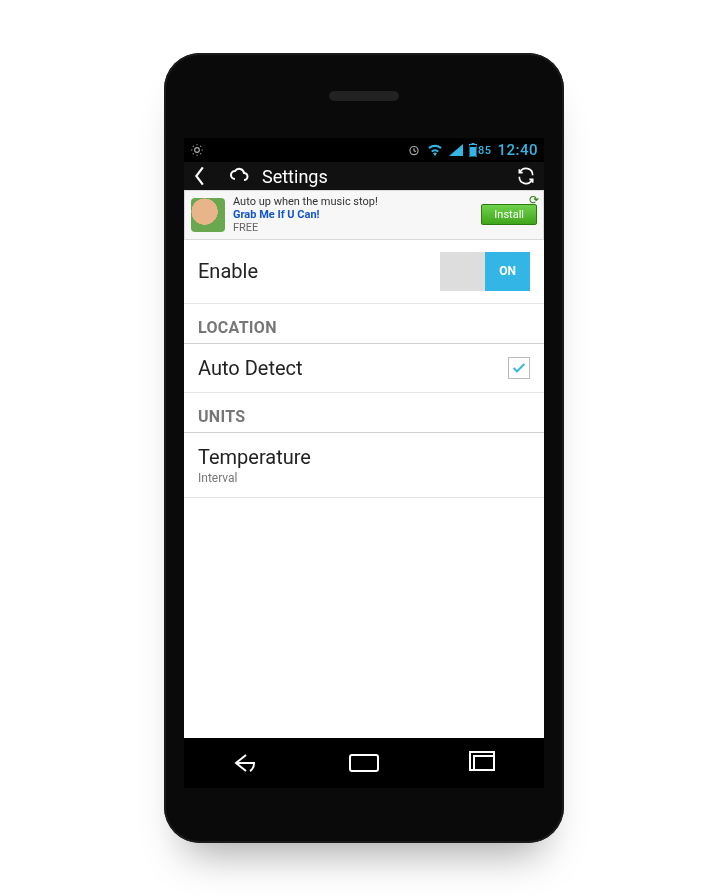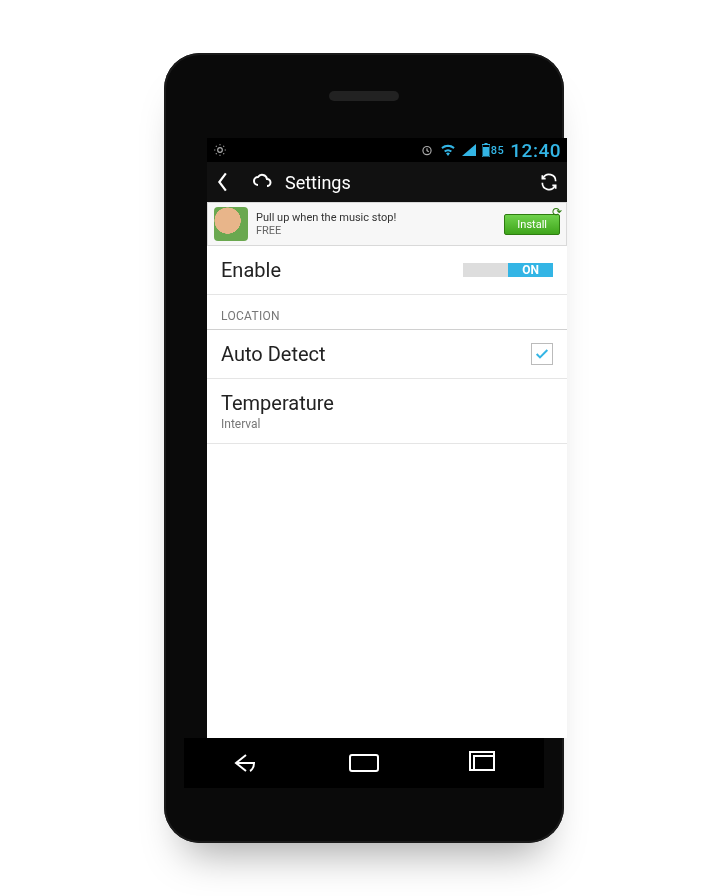--- a/index.html
+++ b/index.html
@@ -31,41 +31,40 @@
       transform:translateX(-50%);
     }
     .screen {
       width: 100%;
       height: 100%;
       background: #404040;
       position: relative;
       overflow: hidden;
       display:flex;
       flex-direction:column;
-      margin-left:23px;
     }
     
     .statusbar {
       height: 24px;
       background: #000;
       color: #33b5e5;
       display: flex;
       align-items: center;
       justify-content: space-between;
       padding: 0 6px;
       font-size: 12px;
       font-weight: 500;
       letter-spacing:.5px;
     }
     .status-left, .status-right{display:flex;align-items:center;gap:6px}
     .status-right .ico{display:inline-flex;align-items:center}
-    .clock{font-size:19px}
+    .clock{font-size:15px}
     
     .actionbar{
-      height:40px;
+      height:28px;
       background:#111;
       color:#fff;
       display:flex;
       align-items:center;
       padding:0 8px;
       gap:10px;
     }
     .actionbar .title{font-size:18px;font-weight:400;flex:1}
     .actionbar .back-ico,.actionbar .refresh-ico{display:flex;align-items:center}
     
@@ -97,24 +96,24 @@
     
     .list{flex:1;overflow:hidden;background:#fff;color:#333}
     .row{padding:12px 14px;border-bottom:1px solid #e5e5e5}
     .row.enable{display:flex;align-items:center;justify-content:space-between}
     .row .title-t{font-size:20px;color:#222}
     .row .sub{font-size:12px;color:#777;margin-top:2px}
     .row.check{display:flex;justify-content:space-between;align-items:center;gap:22px}
     .row.check .check-ico{width:22px;height:22px;border:1px solid #bbb;display:flex;align-items:center;justify-content:center}
     .row.disabled .title-t,.row.disabled .sub{color:#c2c2c2}
     .section{padding:14px 14px 6px;border-bottom:1px solid #d0d0d0}
-    .section .lbl{font-size:12px;font-weight:400;color:#777;letter-spacing:.3px}
+    .section .lbl{font-size:16px;font-weight:700;color:#777;letter-spacing:.3px}
     
     .toggle{
-      width:90px;height:14px;background:#ddd;display:flex;position:relative;
+      width:90px;height:39px;background:#ddd;display:flex;position:relative;
     }
     .toggle .thumb-on{
       position:absolute;right:0;top:0;height:100%;width:50%;
       background:#33b5e5;display:flex;align-items:center;justify-content:center;
       color:#fff;font-size:12px;font-weight:700;
     }
     
     .navbar{
       position:absolute;left:20px;right:20px;bottom:55px;
       height:50px;background:#000;
@@ -187,21 +186,22 @@
         <svg width="20" height="20" viewBox="0 0 24 24" fill="none" stroke="#fff" stroke-width="2">
             <path d="M20 11A8 8 0 005 7l-1 1M4 13a8 8 0 0015 4l1-1"></path>
             <path d="M4 4v4h4M20 20v-4h-4"></path>
           </svg>
       </span>
     </div>
 
     <div class="ad">
       <div class="thumb"></div>
       <div class="ad-text">
-        <div class="line1">Pull up when the music stop!</div>
+        <div class="line1">Auto up when the music stop!</div>
+        <div class="line2">Grab Me If U Can!</div>
         <div class="line3">FREE</div>
       </div>
       <div class="btn">Install</div>
       <div class="corner">⟳</div>
     </div>
 
     <div class="list">
 
       <div class="row enable">
         <span class="title-t">Enable</span>
@@ -219,20 +219,23 @@
           <div class="title-t">Auto Detect</div>
         </div>
         <div class="check-ico">
           <svg width="16" height="16" viewBox="0 0 24 24" fill="none" stroke="#33b5e5" stroke-width="3">
               <path d="M4 12l5 5L20 6"></path>
             </svg>
         </div>
       </div>
 
 
+      <div class="section">
+        <div class="lbl">UNITS</div>
+      </div>
 
       <div class="row">
         <div class="title-t">Temperature</div>
         <div class="sub">Interval</div>
       </div>
 
 
 
 
     </div>

